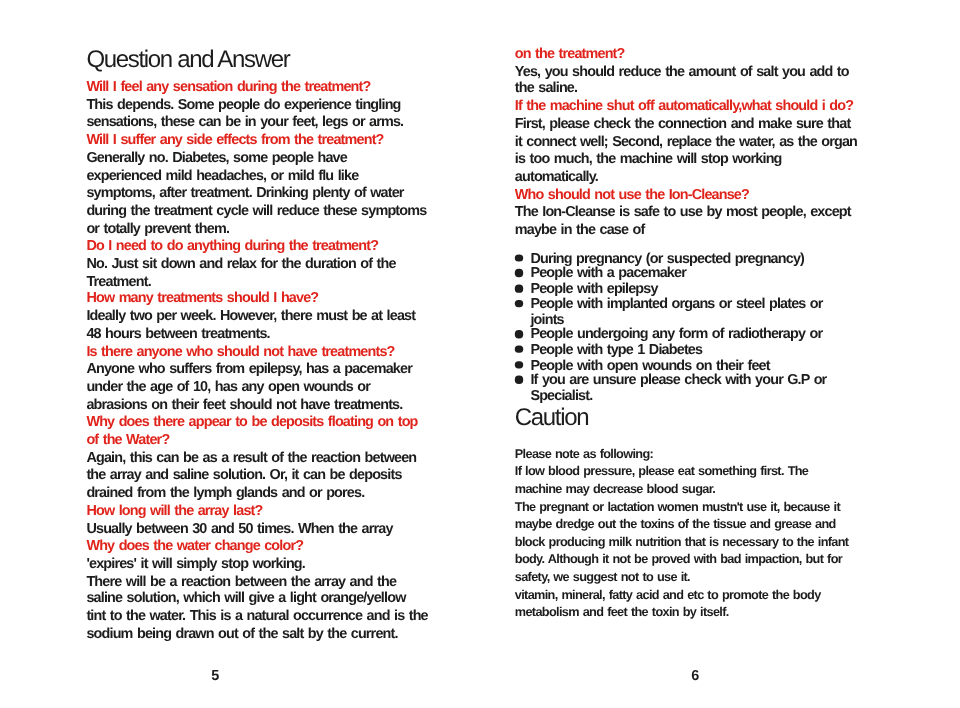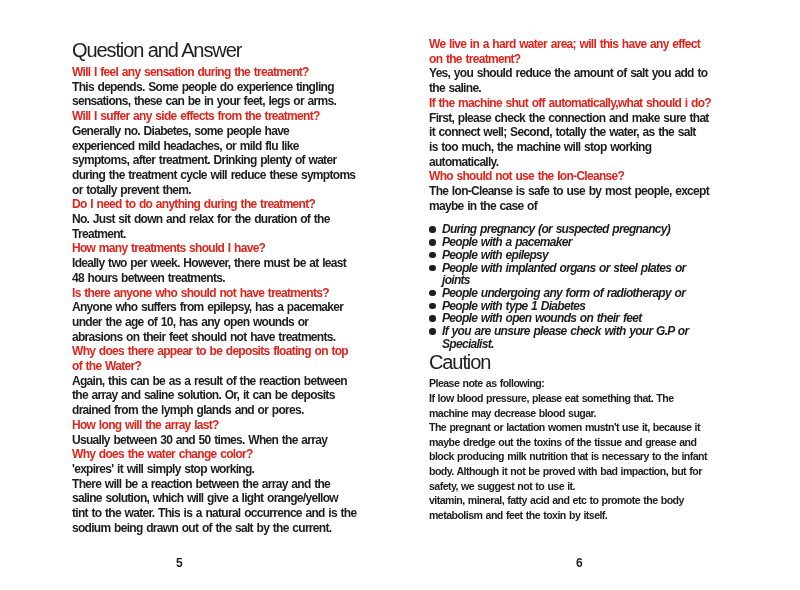--- a/index.html
+++ b/index.html
@@ -18,35 +18,35 @@
 
   h1.title, h2.caution {
     font-size: 20px;
     font-weight: 400;
     letter-spacing: -1.1px;
     color: var(--ink);
     margin: 0;
     line-height: 24px;
   }
   h1.title { margin-bottom: 3px; }
-  h2.caution { margin: 1px 0 3px 0; line-height: 22px; }
+  h2.caution { margin: 1px 0 13px 0; line-height: 22px; }
 
   .line {
     font-size: 12px;
     font-weight: 700;
     letter-spacing: -0.7px;
     word-spacing: 1px;
     line-height: 14.7px;
     white-space: nowrap;
     color: var(--ink);
   }
   .line.q { color: var(--red); }
 
   #bullet-list { list-style: none; margin: 10px 0 0 0; padding: 0; }
-  .bullet-item { position: relative; padding-left: 13px; font-style: italic; }
+  .bullet-item { position: relative; padding-left: 13px; }
   .dot {
     position: absolute; left: 0; top: 3px;
     width: 6.5px; height: 6.5px; border-radius: 50%;
     background: var(--ink);
   }
   .bl {
     font-size: 12px;
     font-weight: 700;
     letter-spacing: -0.7px;
     word-spacing: 1px;
@@ -110,27 +110,26 @@
       <div class="line a">'expires' it will simply stop working.</div>
       <div class="line a">There will be a reaction between the array and the</div>
       <div class="line a">saline solution, which will give a light orange/yellow</div>
       <div class="line a">tint to the water. This is a natural occurrence and is the</div>
       <div class="line a">sodium being drawn out of the salt by the current.</div>
     </div>
 </section>
 
 <section class="col col-right">
   <div id="right-blocks">
-      <div class="line q">We live in a hard water area; will this have any effect</div>
       <div class="line q">on the treatment?</div>
       <div class="line a">Yes, you should reduce the amount of salt you add to</div>
       <div class="line a">the saline.</div>
       <div class="line q">If the machine shut off automatically,what should i do?</div>
       <div class="line a">First, please check the connection and make sure that</div>
-      <div class="line a">it connect well; Second, totally the water, as the salt</div>
+      <div class="line a">it connect well; Second, replace the water, as the organ</div>
       <div class="line a">is too much, the machine will stop working</div>
       <div class="line a">automatically.</div>
       <div class="line q">Who should not use the Ion-Cleanse?</div>
       <div class="line a">The Ion-Cleanse is safe to use by most people, except</div>
       <div class="line a">maybe in the case of</div>
     </div>
   <ul id="bullet-list">
       <li class="bullet-item">
         <span class="dot"></span>
         <div class="bl">During pregnancy (or suspected pregnancy)</div>
@@ -162,21 +161,21 @@
       </li>
       <li class="bullet-item">
         <span class="dot"></span>
         <div class="bl">If you are unsure please check with your G.P or</div>
         <div class="bl">Specialist.</div>
       </li>
     </ul>
   <h2 class="caution">Caution</h2>
   <div id="caution-lines">
       <div class="cline">Please note as following:</div>
-      <div class="cline">If low blood pressure, please eat something that. The</div>
+      <div class="cline">If low blood pressure, please eat something first. The</div>
       <div class="cline">machine may decrease blood sugar.</div>
       <div class="cline">The pregnant or lactation women mustn't use it, because it</div>
       <div class="cline">maybe dredge out the toxins of the tissue and grease and</div>
       <div class="cline">block producing milk nutrition that is necessary to the infant</div>
       <div class="cline">body. Although it not be proved with bad impaction, but for</div>
       <div class="cline">safety, we suggest not to use it.</div>
       <div class="cline">vitamin, mineral, fatty acid and etc to promote the body</div>
       <div class="cline">metabolism and feet the toxin by itself.</div>
     </div>
 </section>

